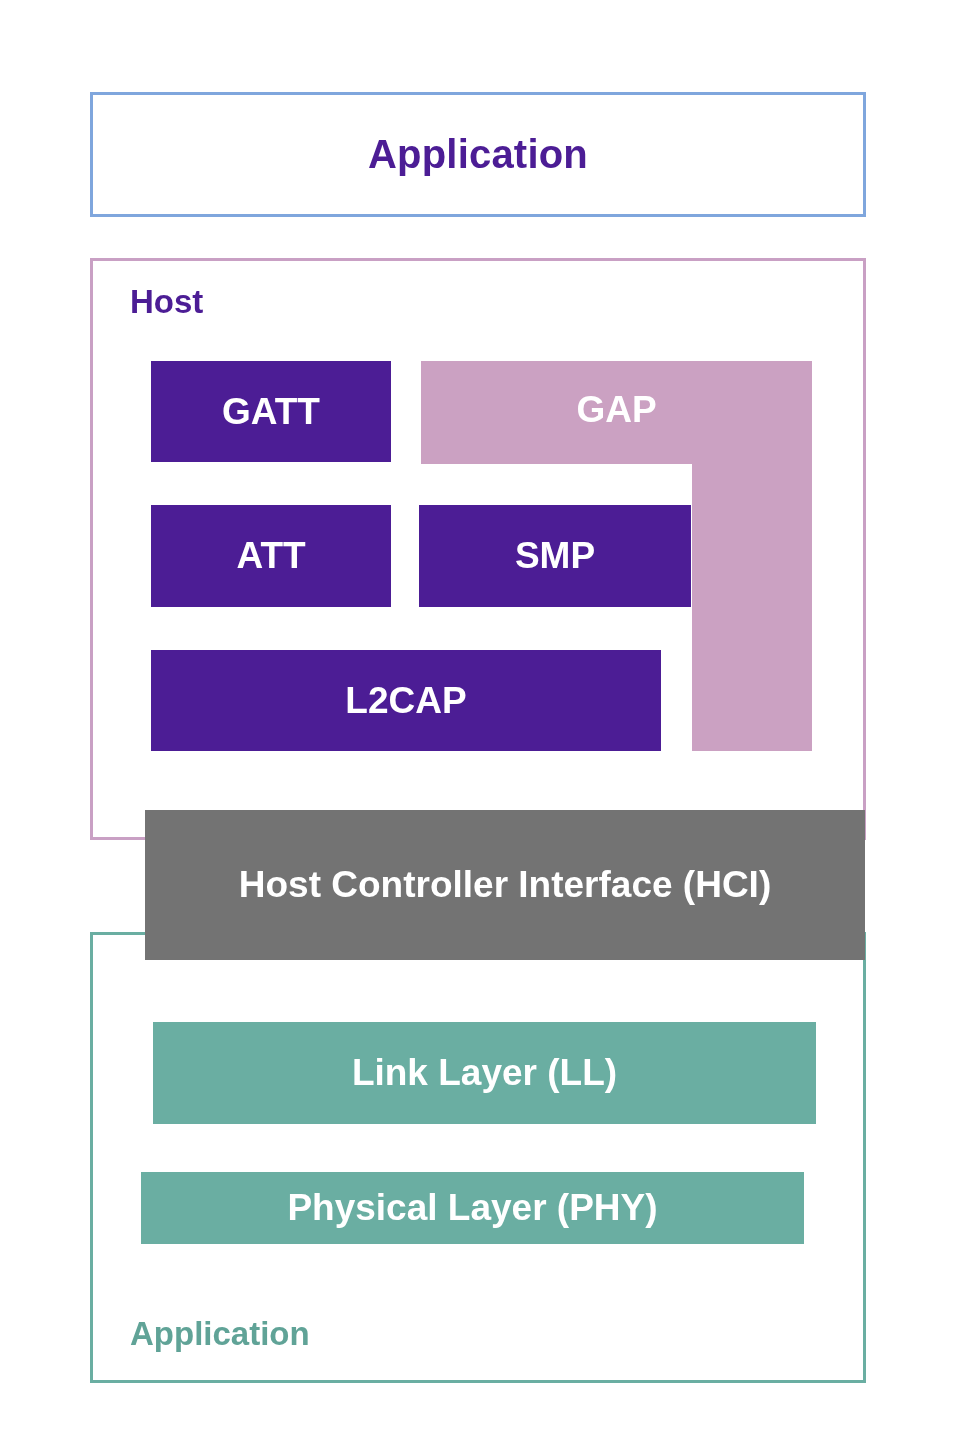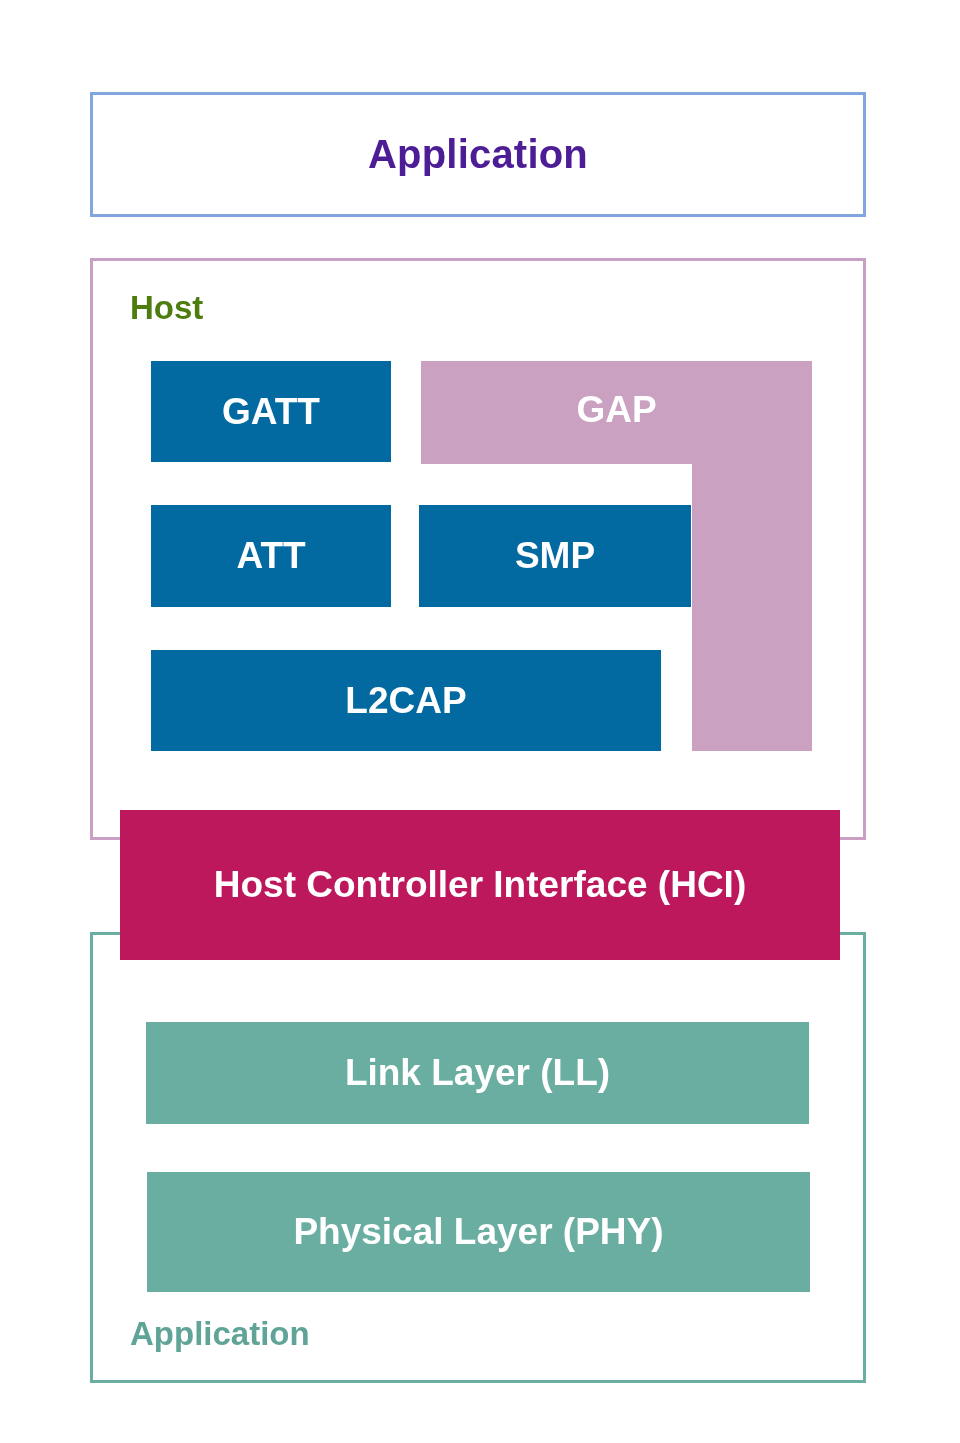--- a/index.html
+++ b/index.html
@@ -56,51 +56,52 @@
     border: 3px solid #6aaea2;
   }
 
   .section-label {
     position: absolute;
     font-size: 33px;
     font-weight: bold;
   }
   .host-label {
     left: 130px;
-    top: 289px;
-    color: #4d7c0f;
+    top: 283px;
+    color: #4c1d95;
   }
   .ctrl-label {
     left: 130px;
     top: 1315px;
     color: #60a397;
   }
 
   
   .blk {
     position: absolute;
     display: flex;
     align-items: center;
     justify-content: center;
     color: #ffffff;
     font-weight: bold;
     box-sizing: border-box;
     text-align: center;
   }
   .blk-host {
-    background: #0369a1;
+    background: #4c1d95;
     font-size: 37px;
   }
   .blk-ctrl {
     background: #6aaea2;
     font-size: 37px;
   }
   .blk-hci {
-    background: #be185d;
+    background: #737373;
     font-size: 37px;
+    margin-left: 25px;
   }
 
   #gatt  { left: 151px; top: 361px;  width: 240px; height: 101px; }
   #att   { left: 151px; top: 505px;  width: 240px; height: 102px; }
   #smp   { left: 419px; top: 505px;  width: 272px; height: 102px; }
   #l2cap { left: 151px; top: 650px;  width: 510px; height: 101px; align-items: center; }
 
   
   #gap {
     left: 421px;
@@ -116,22 +117,22 @@
   }
 
   #hci {
     left: 120px;
     top: 810px;
     width: 720px;
     height: 150px;
     z-index: 5;
   }
 
-  #ll  { left: 146px; top: 1022px; width: 663px; height: 102px; }
-  #phy { left: 147px; top: 1172px; width: 663px; height: 120px; }
+  #ll  { left: 153px; top: 1022px; width: 663px; height: 102px; }
+  #phy { left: 141px; top: 1172px; width: 663px; height: 72px; }
 </style>
 </head>
 <body>
 
 <div id="stack">
 
   <div class="container-box app-box">
     <span class="app-label">Application</span>
   </div>
 

